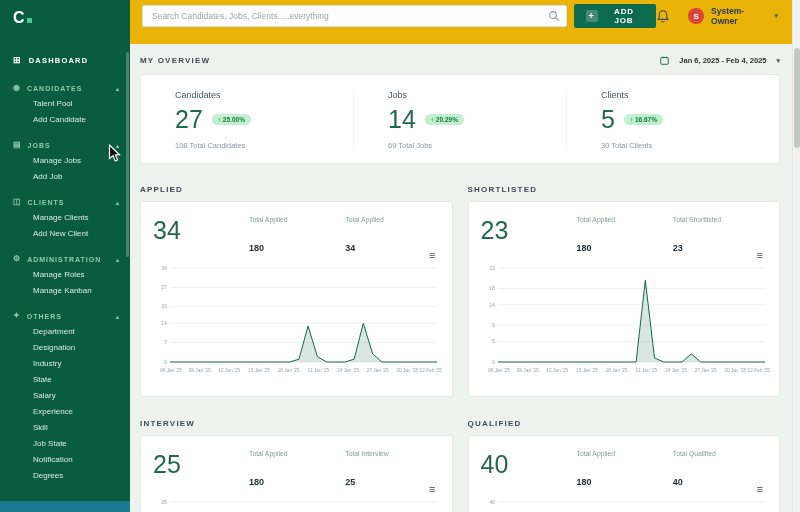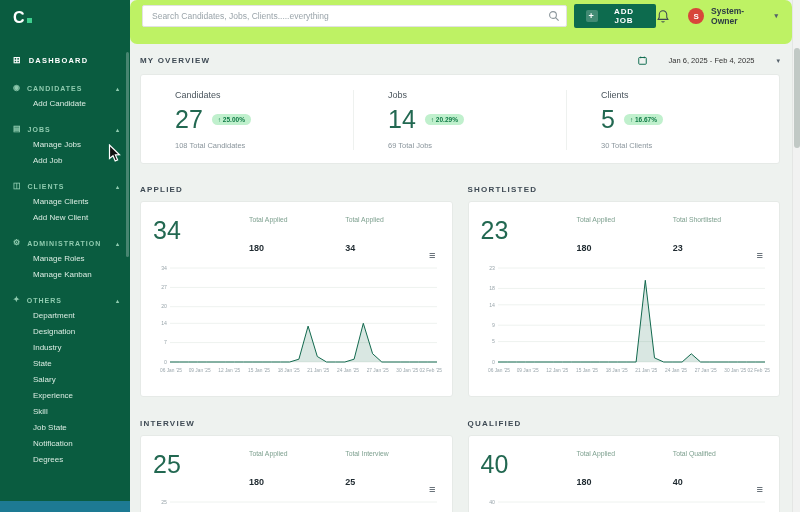--- a/index.html
+++ b/index.html
@@ -14,37 +14,37 @@
   .d-ic { font-size:9px; line-height:1; }
   .side-section { margin-top:11px; }
   .sec-head { display:flex; align-items:center; gap:6px; padding:3px 10px 3px 13px; font-size:7px; font-weight:bold; letter-spacing:1px; color:#8fcbaf; cursor:pointer; }
   .sec-ic { font-size:8px; line-height:1; }
   .chev { margin-left:auto; font-size:6px; color:#8fcbaf; }
   .side-item { padding:3.5px 10px 3.5px 33px; font-size:8px; color:#d9ebe1; cursor:pointer; white-space:nowrap; }
   .side-scroll { position:absolute; right:1px; top:52px; width:3px; height:205px; background:rgba(255,255,255,0.25); border-radius:2px; }
   .side-bottom { position:absolute; left:0; bottom:0; width:130px; height:11px; background:#1d7a93; }
 
   
-  .topbar { position:absolute; left:130px; top:0; right:8px; height:44px; background:#bef264; display:flex; align-items:center; padding:0 14px 12px 12px; z-index:2;border-radius:7px; }
+  .topbar { position:absolute; left:130px; top:0; right:8px; height:44px; background:#eab308; display:flex; align-items:center; padding:0 14px 12px 12px; z-index:2; }
   .search-wrap { position:relative; width:432px; }
   .search { width:100%; height:22px; border:1px solid #e2e2e2; border-radius:2px; padding:0 26px 0 9px; font-size:8.5px; color:#444; outline:none; background:#fff; font-family:inherit; }
   .search::placeholder { color:#9aa4aa; }
   .s-ic { position:absolute; right:7px; top:5px; line-height:0; }
   .add-job { margin-left:7px; height:24px; padding:0 12px; background:#0d6b4e; color:#fff; border:none; border-radius:2px; font-size:8px; font-weight:bold; letter-spacing:0.8px; display:flex; align-items:center; gap:6px; cursor:pointer; font-family:inherit; }
   .plus { background:rgba(255,255,255,0.22); width:12px; height:12px; border-radius:2px; line-height:12px; text-align:center; font-size:9px; }
   .bell { margin-left:auto; margin-right:18px; line-height:0; cursor:pointer; }
   .avatar { width:16px; height:16px; border-radius:50%; background:#d8453a; color:#fff; font-size:8px; font-weight:bold; display:flex; align-items:center; justify-content:center; margin-right:7px; cursor:pointer; }
   .uname { font-size:8.5px; font-weight:bold; color:#2c3a45; display:flex; align-items:center; gap:5px; cursor:pointer; }
   .chev-d { font-size:7px; color:#55616b; }
 
   
   .content { position:absolute; left:130px; top:44px; right:8px; bottom:0; padding:12px 12px 0 10px; overflow:hidden; }
   .ov-row { display:flex; justify-content:space-between; align-items:center; }
   .ov-title { font-size:8px; font-weight:bold; letter-spacing:1.2px; color:#3e4a54; }
-  .date-range { display:flex; align-items:center; gap:22px; font-size:7.5px; font-weight:normal; color:#333; cursor:pointer;text-align:center; }
+  .date-range { display:flex; align-items:center; gap:10px; font-size:7.5px; font-weight:bold; color:#333; cursor:pointer;text-align:center; }
 
   .stats-card { margin-top:9px; background:#fff; border:1px solid #e6eae7; border-radius:3px; display:flex; padding:15px 0 13px; }
   .stat-col { flex:1; padding-left:34px; }
   .stat-col + .stat-col { border-left:1px solid #eef1ef; }
   .stat-label { font-size:9px; color:#4b565e; }
   .stat-main { display:flex; align-items:center; gap:9px; margin-top:7px; }
   .stat-value { font-size:25px; color:#226851; line-height:1; }
   .pill { background:#c0f0cd; color:#0e7a45; font-size:6.5px; font-weight:bold; padding:2px 6px; border-radius:8px; white-space:nowrap; }
   .stat-sub { font-size:7.5px; color:#8b969d; margin-top:9px; }
 
@@ -73,20 +73,21 @@
     <span class="d-ic">⊞</span>
     <span>DASHBOARD</span>
   </div>
   <nav>
       <div class="side-section">
         <div class="sec-head">
           <span class="sec-ic">◉</span>
           <span>CANDIDATES</span>
           <span class="chev">▴</span>
         </div>
+        <div class="side-item">Talent Pool</div>
         <div class="side-item">Add Candidate</div>
       </div>
       <div class="side-section">
         <div class="sec-head">
           <span class="sec-ic">▤</span>
           <span>JOBS</span>
           <span class="chev">▴</span>
         </div>
         <div class="side-item">Manage Jobs</div>
         <div class="side-item">Add Job</div>

